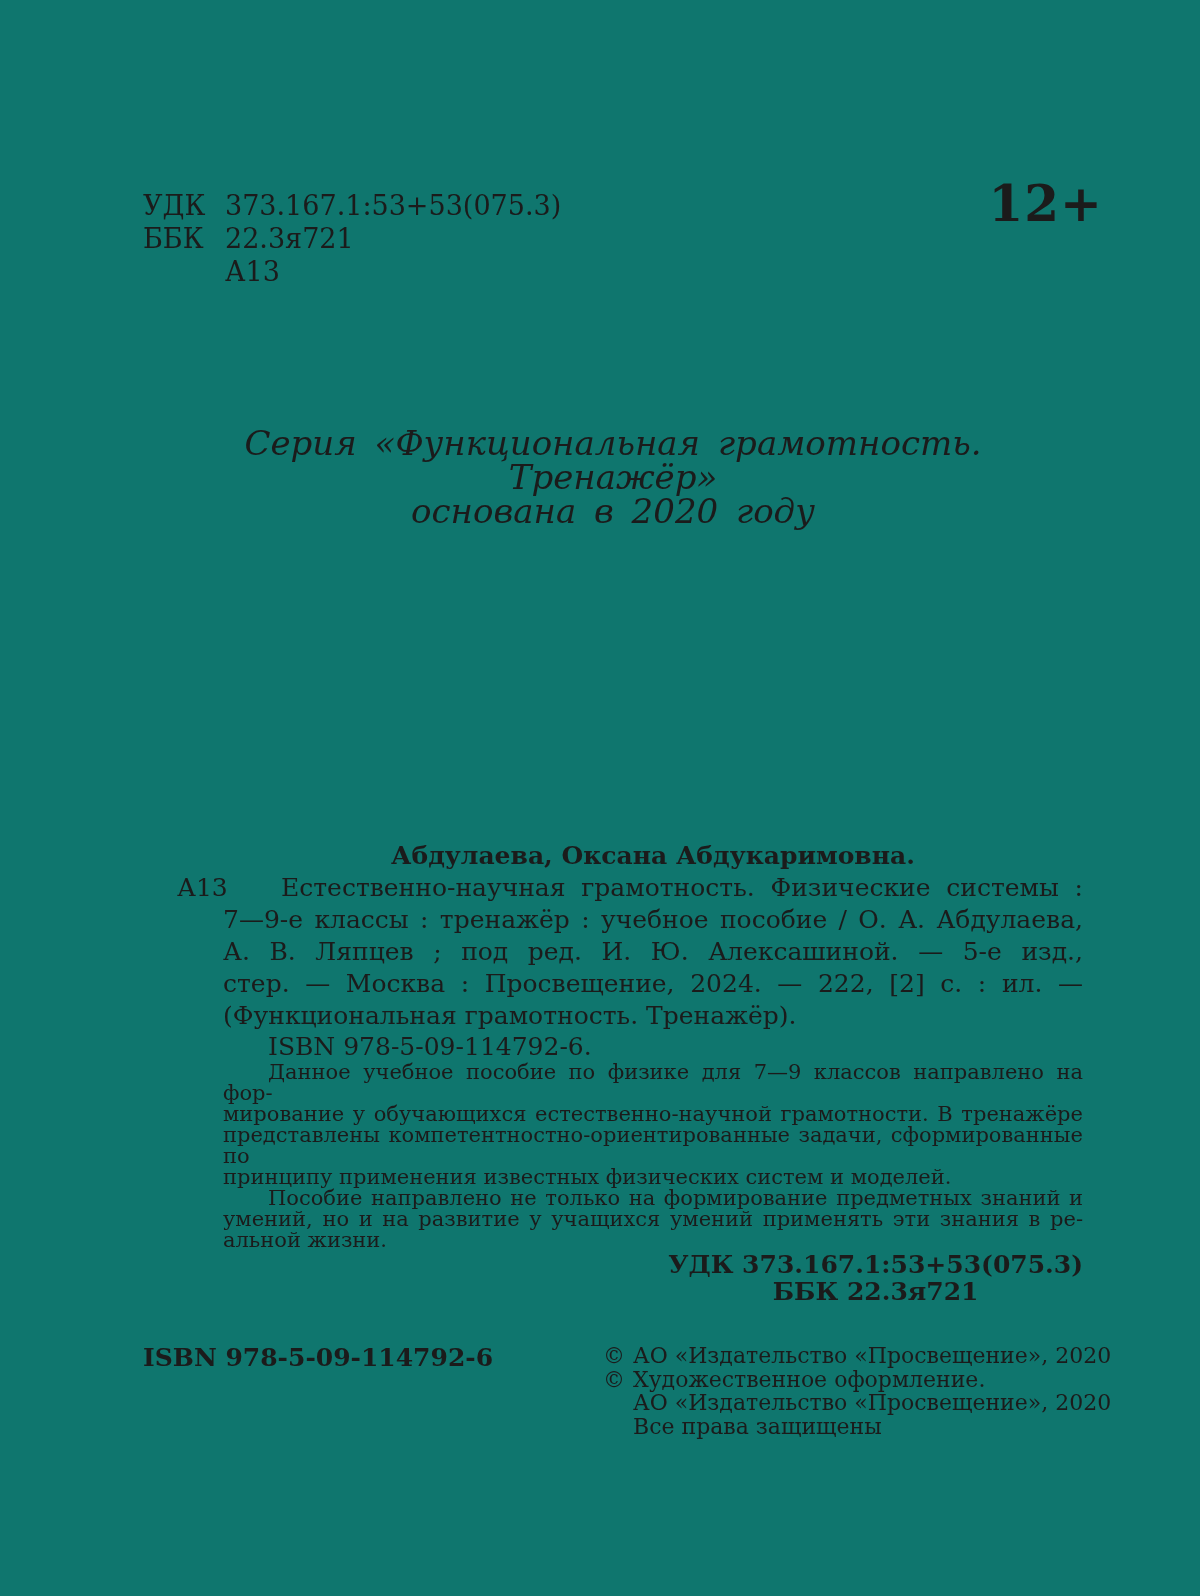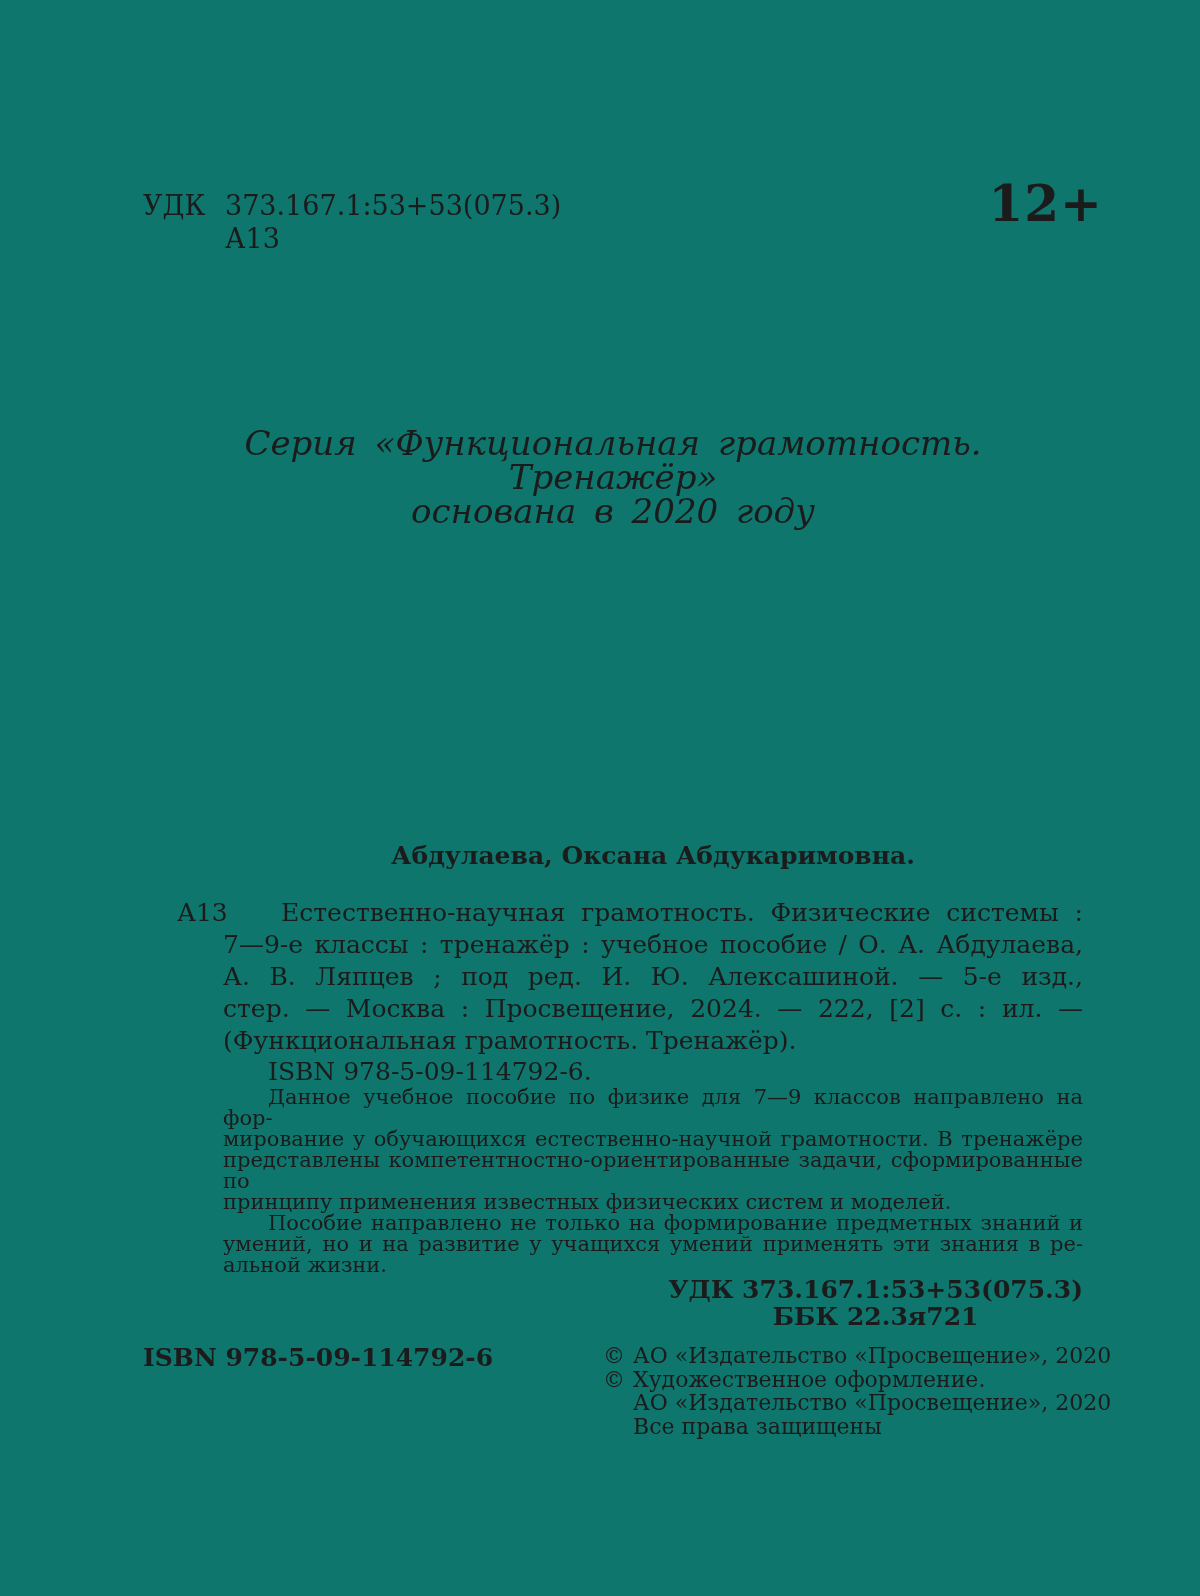--- a/index.html
+++ b/index.html
@@ -80,21 +80,21 @@
   .jl {
     text-align: justify;
     -moz-text-align-last: justify;
     text-align-last: justify;
   }
   .jl-end {
     text-align: justify;
     -moz-text-align-last: left;
     text-align-last: left;
   }
-  .ind-b { text-indent: 58px; margin-top: 25px; }
+  .ind-b { text-indent: 58px; }
   .isbn-line {
     text-indent: 45px;
     line-height: 30px;
   }
   .annotation {
     padding-left: 80px;
     font-size: 21px;
     line-height: 21px;
   }
   .ind-a { text-indent: 45px; }
@@ -135,20 +135,24 @@
 </style>
 </head>
 <body>
 
 <div class="page">
 
   <div class="top-codes">
     <div class="code-line">
       <span class="code-label">УДК</span>
       <span>373.167.1:53+53(075.3)</span>
+    </div>
+    <div class="code-line">
+      <span class="code-label">ББК</span>
+      <span>22.3я721</span>
     </div>
     <div class="code-line">
       <span class="code-label"></span>
       <span>А13</span>
     </div>
   </div>
 
   <div class="age-badge">12+</div>
 
   <div class="series-block">

